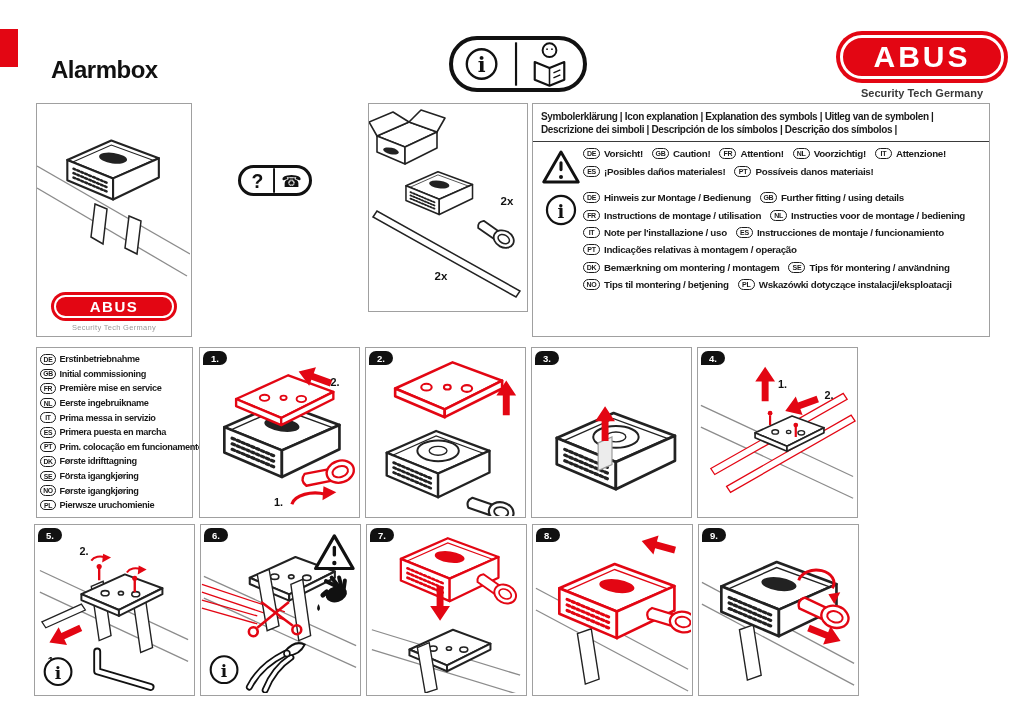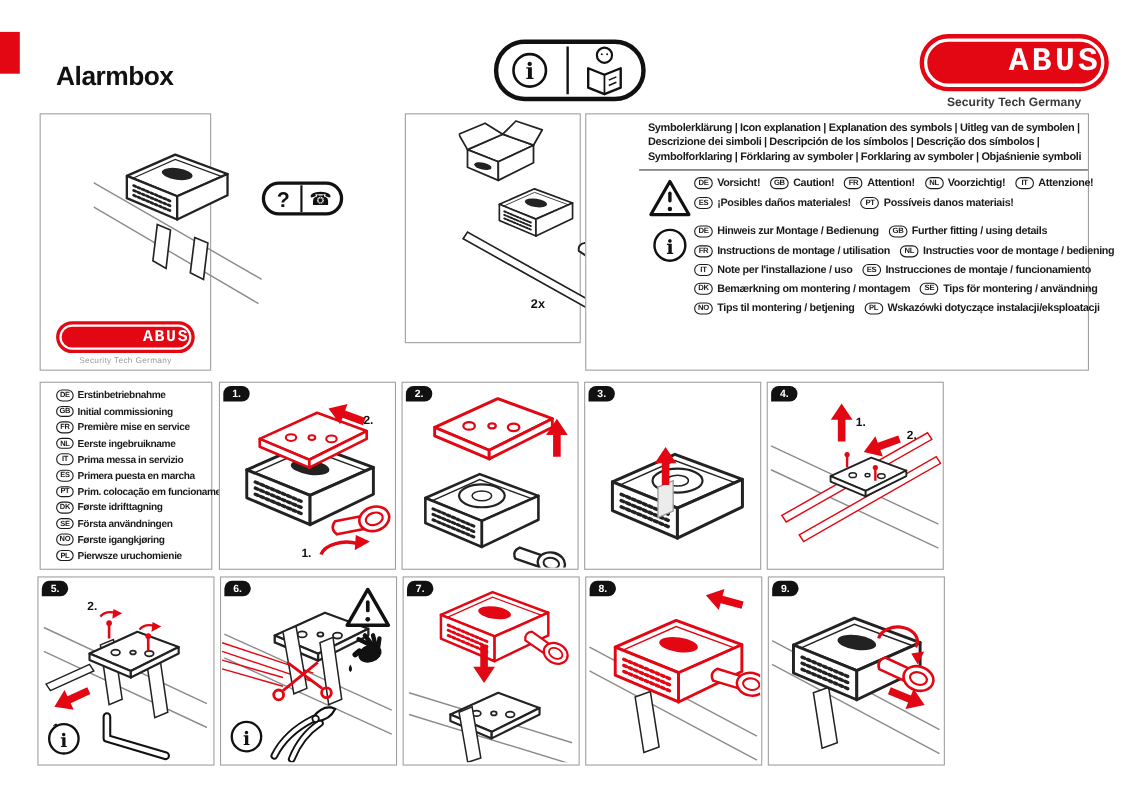--- a/index.html
+++ b/index.html
@@ -1,27 +1,27 @@
 <!DOCTYPE html>
 <html><head>
 <meta charset="utf-8">
 <style>
   html,body{margin:0;padding:0;background:#e8e8e8;}
   *{box-sizing:border-box;}
   .page{position:relative;width:1024px;height:724px;background:#fff;overflow:hidden;
         font-family:"Liberation Sans",sans-serif;color:#1a1a1a;margin:0 auto;}
-  .panel{position:absolute;border:1.4px solid #a0a0a0;background:#fff;padding-left:48px;}
+  .panel{position:absolute;border:1.4px solid #a0a0a0;background:#fff;}
   
   .corner-mark{position:absolute;left:0;top:29px;width:18px;height:38px;background:#e30613;}
   .page-title{position:absolute;left:33px;top:38px;margin:18px;font-size:24px;font-weight:bold;letter-spacing:-0.5px;color:#111;}
   .read-badge{position:absolute;left:449px;top:36px;width:138px;height:56px;border:4px solid #111;border-radius:40px;
               display:flex;align-items:center;justify-content:center;background:#fff;}
   
   .abus-logo{position:absolute;background:#e30613;border-radius:999px;display:flex;}
-  .abus-logo .ring{flex:1;border:3px solid #fff;border-radius:999px;margin:4px;display:flex;align-items:center;justify-content:flex-end;font-family:Liberation Mono, monospace;}
+  .abus-logo .ring{flex:1;border:3px solid #fff;border-radius:999px;margin:4px;display:flex;align-items:center;justify-content:center;}
   .abus-logo .txt{color:#fff;font-weight:bold;letter-spacing:3px;}
   .abus-main{left:836px;top:31px;width:172px;height:52px;}
   .abus-main .txt{font-size:30px;}
   .tagline-main{position:absolute;left:836px;top:87px;width:172px;text-align:center;font-size:11px;font-weight:bold;color:#3a3a3a;}
   .abus-small{left:14px;top:188px;width:126px;height:29px;}
   .abus-small .ring{margin:3px;border-width:2px;}
   .abus-small .txt{font-size:15px;letter-spacing:1.5px;}
   .tagline-small{position:absolute;left:0;top:219px;width:100%;text-align:center;font-size:7.5px;color:#9a9a9a;letter-spacing:0.3px;}
   
   .help-badge{position:absolute;left:238px;top:165px;width:74px;height:31px;border:3px solid #111;border-radius:999px;
@@ -32,21 +32,21 @@
   .sym-head div{font-size:10px;font-weight:bold;letter-spacing:-0.35px;white-space:nowrap;line-height:13px;}
   .sym-section{display:flex;padding:3px 6px 0 6px;}
   .sym-icon{width:44px;flex:none;display:flex;justify-content:center;padding-top:4px;}
   .sym-lines{flex:1;min-width:0;}
   .sym-line{display:flex;align-items:center;height:17.4px;white-space:nowrap;}
   .lang-badge{display:inline-flex;align-items:center;justify-content:center;min-width:17px;height:11px;padding:0 1px;
               border:1.3px solid #1a1a1a;border-radius:999px;font-size:7px;font-weight:bold;letter-spacing:-0.3px;
               margin-right:4px;flex:none;}
   .lang-text{font-size:9.8px;font-weight:bold;letter-spacing:-0.3px;margin-right:9px;}
   
-  .lang-panel{padding:4px 14px;}
+  .lang-panel{padding:4px 3px;}
   .lang-panel .sym-line{height:14.6px;}
   .lang-panel .lang-badge{min-width:16px;height:10.5px;font-size:6.8px;margin-right:3.5px;}
   .lang-panel .lang-text{font-size:9.2px;letter-spacing:-0.35px;margin-right:0;}
   
   .step-panel{position:absolute;width:161px;border:1.4px solid #a0a0a0;background:#fff;}
   .row1{top:347px;height:171px;}
   .row2{top:524px;height:172px;}
   .step-badge{position:absolute;left:3px;top:3px;width:24px;height:14px;background:#111;color:#fff;
               border-radius:7px 7px 7px 0;font-size:9.5px;font-weight:bold;display:flex;align-items:center;justify-content:center;z-index:2;}
   .step-art{position:absolute;left:0;top:0;width:158px;height:168px;}
@@ -181,21 +181,20 @@
       <text x="138" y="101" text-anchor="middle" class="qty">2x</text>
       <polygon points="4,113 8,107 151,187 147,193" fill="#fff" stroke="#222" stroke-width="1.5"></polygon>
       <text x="72" y="176" text-anchor="middle" class="qty">2x</text>
     </svg>
   </div>
 
   <div class="panel" style="left:532px;top:103px;width:458px;height:234px;">
     <div class="sym-head">
       <div>Symbolerklärung | Icon explanation | Explanation des symbols | Uitleg van de symbolen |</div>
       <div>Descrizione dei simboli | Descripción de los símbolos | Descrição dos símbolos |</div>
-      <div>Symbolforklaring | Förklaring av symboler | Forklaring av symboler | Objaśnienie symboli</div>
     </div>
     <div class="sym-section">
       <div class="sym-icon">
         <svg width="40" height="37" viewBox="0 0 44 40">
           <use href="#warn" style="color:#111"></use>
         </svg>
       </div>
       <div class="sym-lines">
           <div class="sym-line">
             <span class="lang-badge">DE</span>
@@ -236,20 +235,24 @@
             <span class="lang-badge">NL</span>
             <span class="lang-text">Instructies voor de montage / bediening</span>
           </div>
           <div class="sym-line">
             <span class="lang-badge">IT</span>
             <span class="lang-text">Note per l'installazione / uso</span>
             <span class="lang-badge">ES</span>
             <span class="lang-text">Instrucciones de montaje / funcionamiento</span>
           </div>
           <div class="sym-line">
+            <span class="lang-badge">PT</span>
+            <span class="lang-text">Indicações relativas à montagem / operação</span>
+          </div>
+          <div class="sym-line">
             <span class="lang-badge">DK</span>
             <span class="lang-text">Bemærkning om montering / montagem</span>
             <span class="lang-badge">SE</span>
             <span class="lang-text">Tips för montering / användning</span>
           </div>
           <div class="sym-line">
             <span class="lang-badge">NO</span>
             <span class="lang-text">Tips til montering / betjening</span>
             <span class="lang-badge">PL</span>
             <span class="lang-text">Wskazówki dotyczące instalacji/eksploatacji</span>
@@ -286,21 +289,21 @@
       <div class="sym-line">
         <span class="lang-badge">PT</span>
         <span class="lang-text">Prim. colocação em funcionamento</span>
       </div>
       <div class="sym-line">
         <span class="lang-badge">DK</span>
         <span class="lang-text">Første idrifttagning</span>
       </div>
       <div class="sym-line">
         <span class="lang-badge">SE</span>
-        <span class="lang-text">Första användningen</span>
+        <span class="lang-text">Första igangkjøring</span>
       </div>
       <div class="sym-line">
         <span class="lang-badge">NO</span>
         <span class="lang-text">Første igangkjøring</span>
       </div>
       <div class="sym-line">
         <span class="lang-badge">PL</span>
         <span class="lang-text">Pierwsze uruchomienie</span>
       </div>
     </div>

